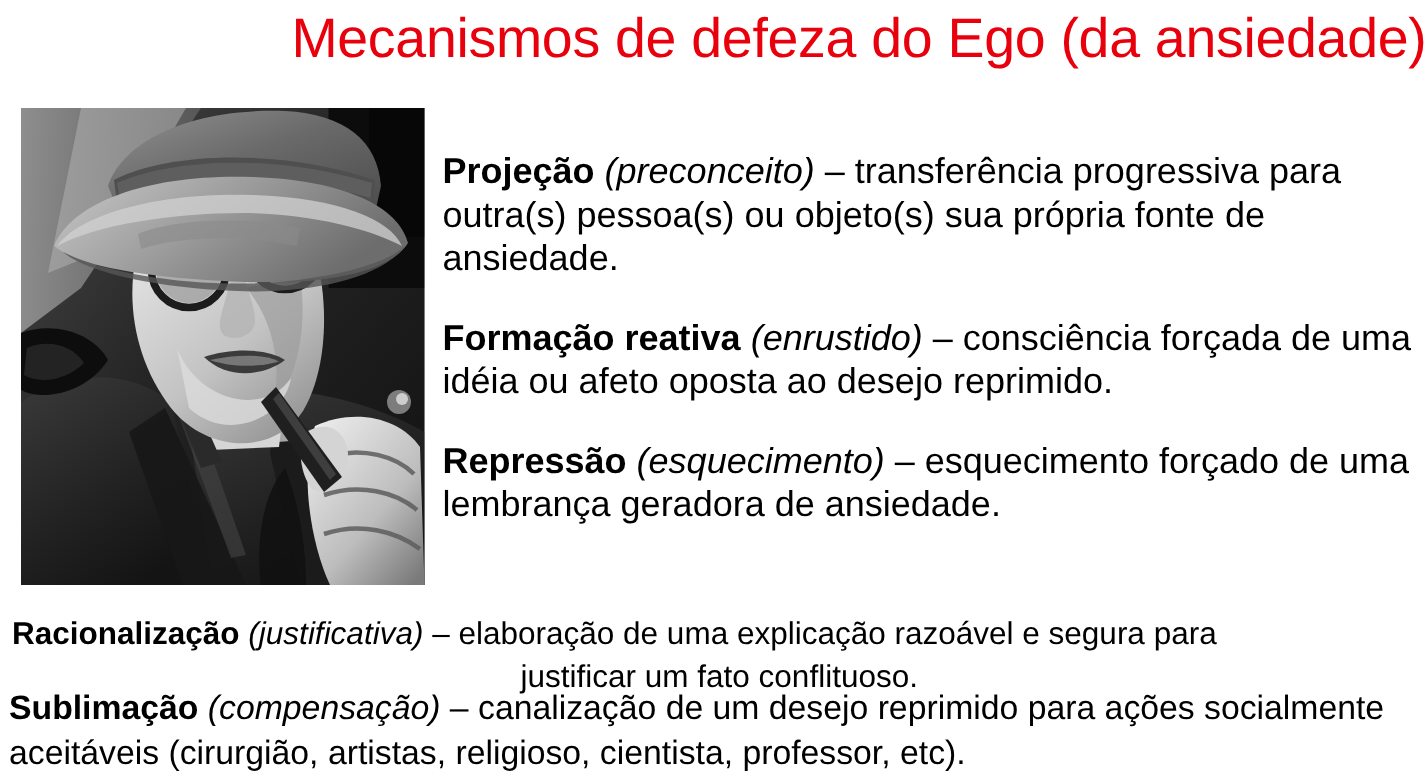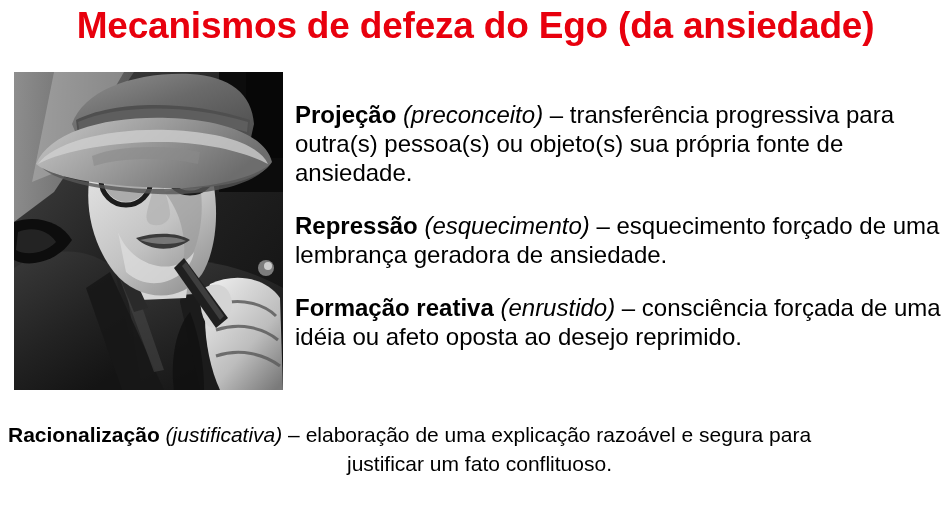--- a/index.html
+++ b/index.html
@@ -18,25 +18,25 @@
     background: #ffffff;
     overflow: hidden;
   }
 
   
   #title {
     position: absolute;
     left: 0;
     top: 4px;
     width: 951px;
-    text-align: center;
+    text-align: right;
     color: #e8000d;
     font-size: 37px;
     line-height: 44px;
-    font-weight: bold;
+    font-weight: normal;
     letter-spacing: -0.2px;
     white-space: nowrap;
   }
 
   
   #photo-wrap {
     position: absolute;
     left: 14px;
     top: 72px;
     width: 269px;
@@ -67,21 +67,21 @@
     font-weight: bold;
   }
   .alt {
     font-style: italic;
   }
 
   
   #bottom-1 {
     position: absolute;
     left: 8px;
-    top: 420px;
+    top: 408px;
     width: 936px;
     font-size: 21px;
     line-height: 29px;
     color: #000000;
     text-indent: 0;
   }
   #bottom-1 .cont {
     display: block;
     padding-left: 7px;
     text-align: center;
@@ -226,30 +226,33 @@
     </svg>
   </div>
 
   <div id="right-col">
 
     <p class="para">
       <span class="term">Projeção</span><span>&nbsp;</span><span class="alt">(preconceito)</span><span> – </span><span>transferência progressiva para outra(s) pessoa(s) ou objeto(s) sua própria fonte de ansiedade.</span>
     </p>
 
     <p class="para">
+      <span class="term">Formação reativa</span><span>&nbsp;</span><span class="alt">(enrustido)</span><span> – </span><span>consciência forçada de uma idéia ou afeto oposta ao desejo reprimido.</span>
+    </p>
+
+    <p class="para">
       <span class="term">Repressão</span><span>&nbsp;</span><span class="alt">(esquecimento)</span><span> – </span><span>esquecimento forçado de uma lembrança geradora de ansiedade.</span>
-    </p>
-
-    <p class="para">
-      <span class="term">Formação reativa</span><span>&nbsp;</span><span class="alt">(enrustido)</span><span> – </span><span>consciência forçada de uma idéia ou afeto oposta ao desejo reprimido.</span>
     </p>
 
 
 
   </div>
 
   <div id="bottom-1">
     <span class="term">Racionalização</span><span>&nbsp;</span><span class="alt">(justificativa)</span><span> – </span><span>elaboração de uma explicação razoável e segura para</span>
     <span class="cont">justificar um fato conflituoso.</span>
   </div>
 
+  <div id="bottom-2">
+    <span class="term">Sublimação</span><span>&nbsp;</span><span class="alt">(compensação)</span><span> – </span><span>canalização de um desejo reprimido para ações socialmente aceitáveis (cirurgião, artistas, religioso, cientista, professor, etc).</span>
+  </div>
 
 </div>
 
 </body></html>

